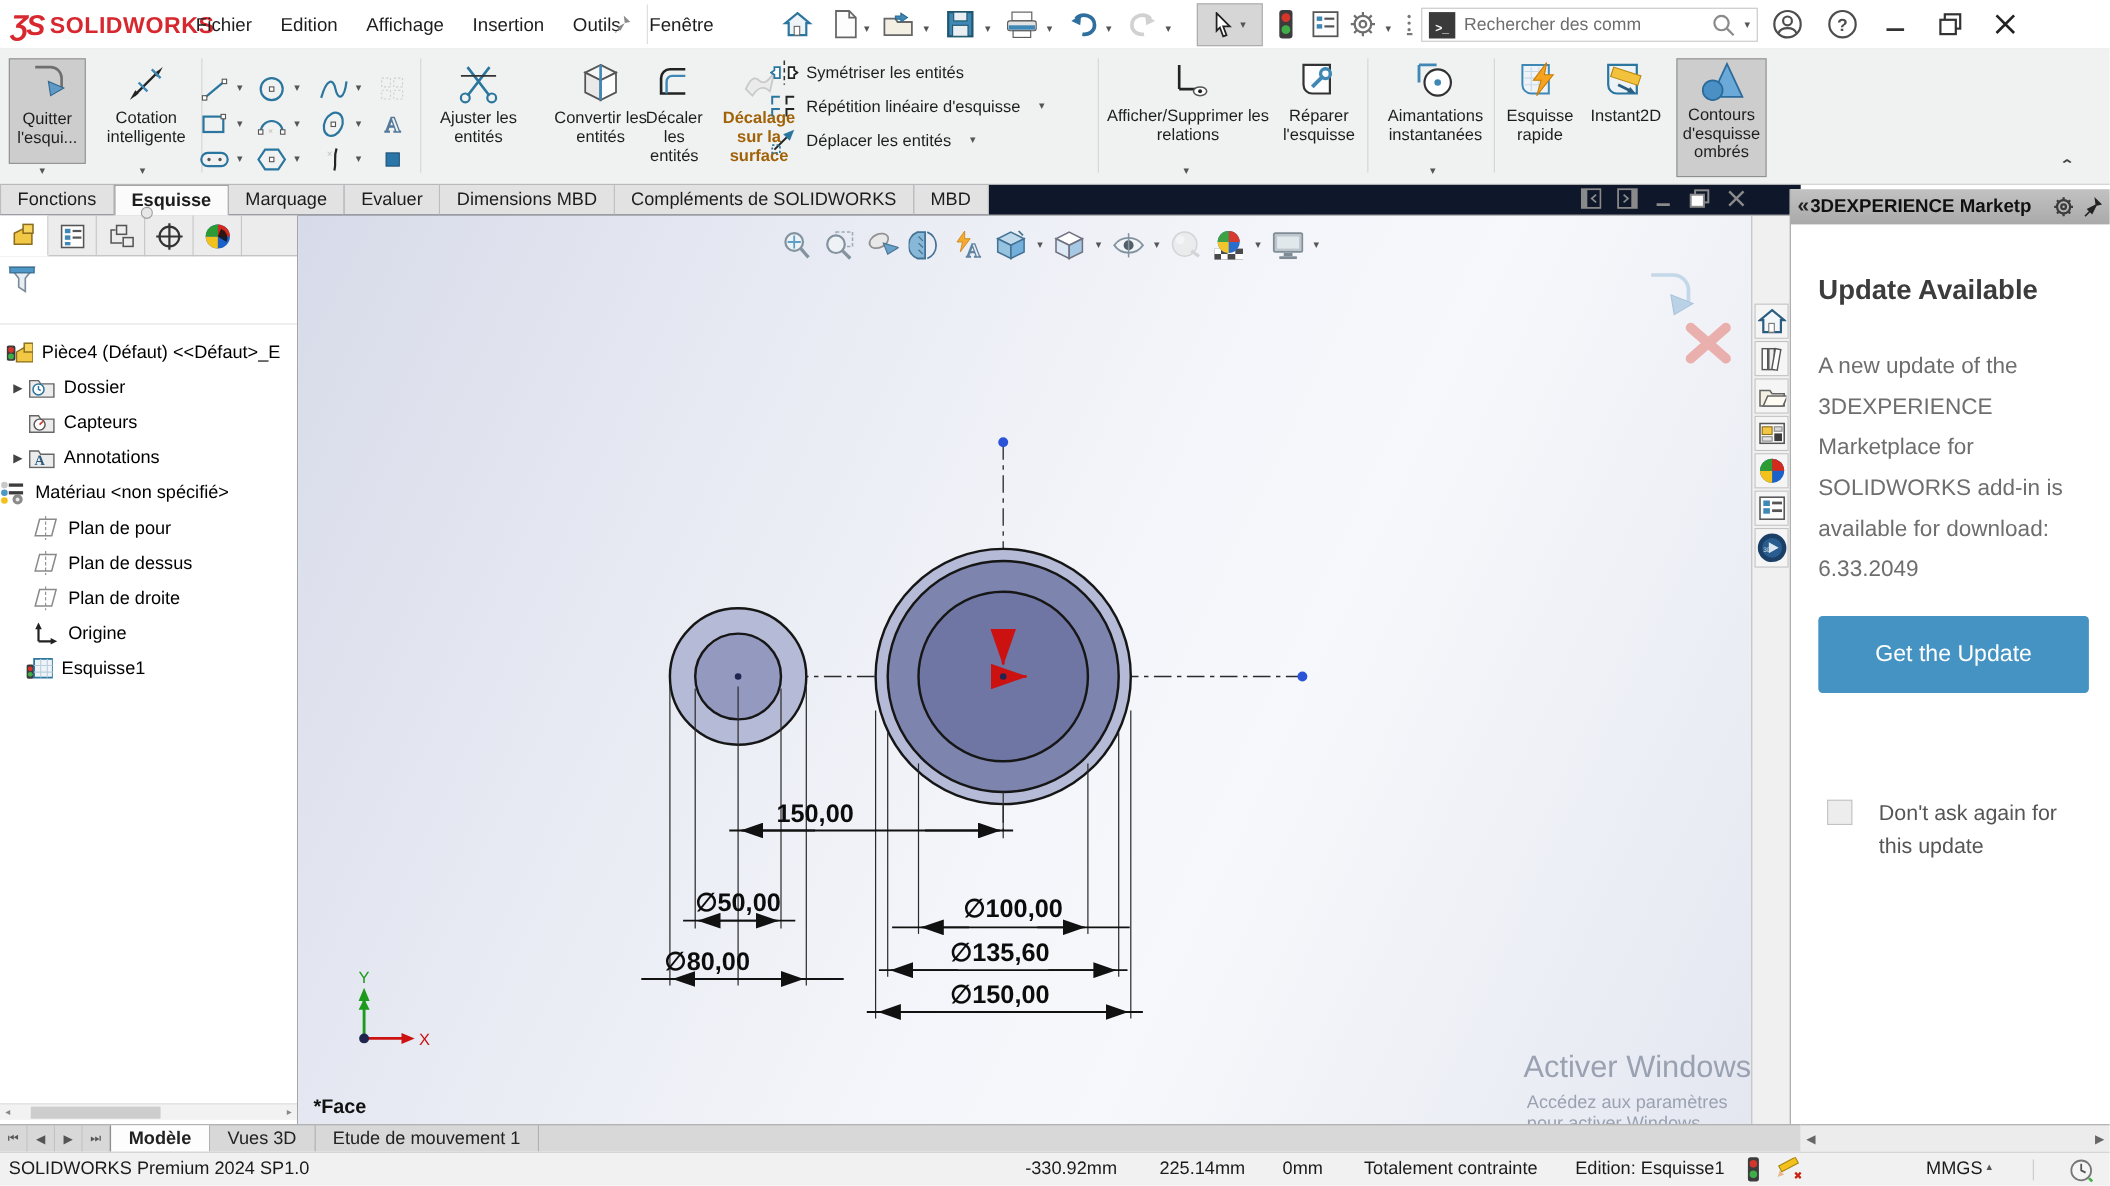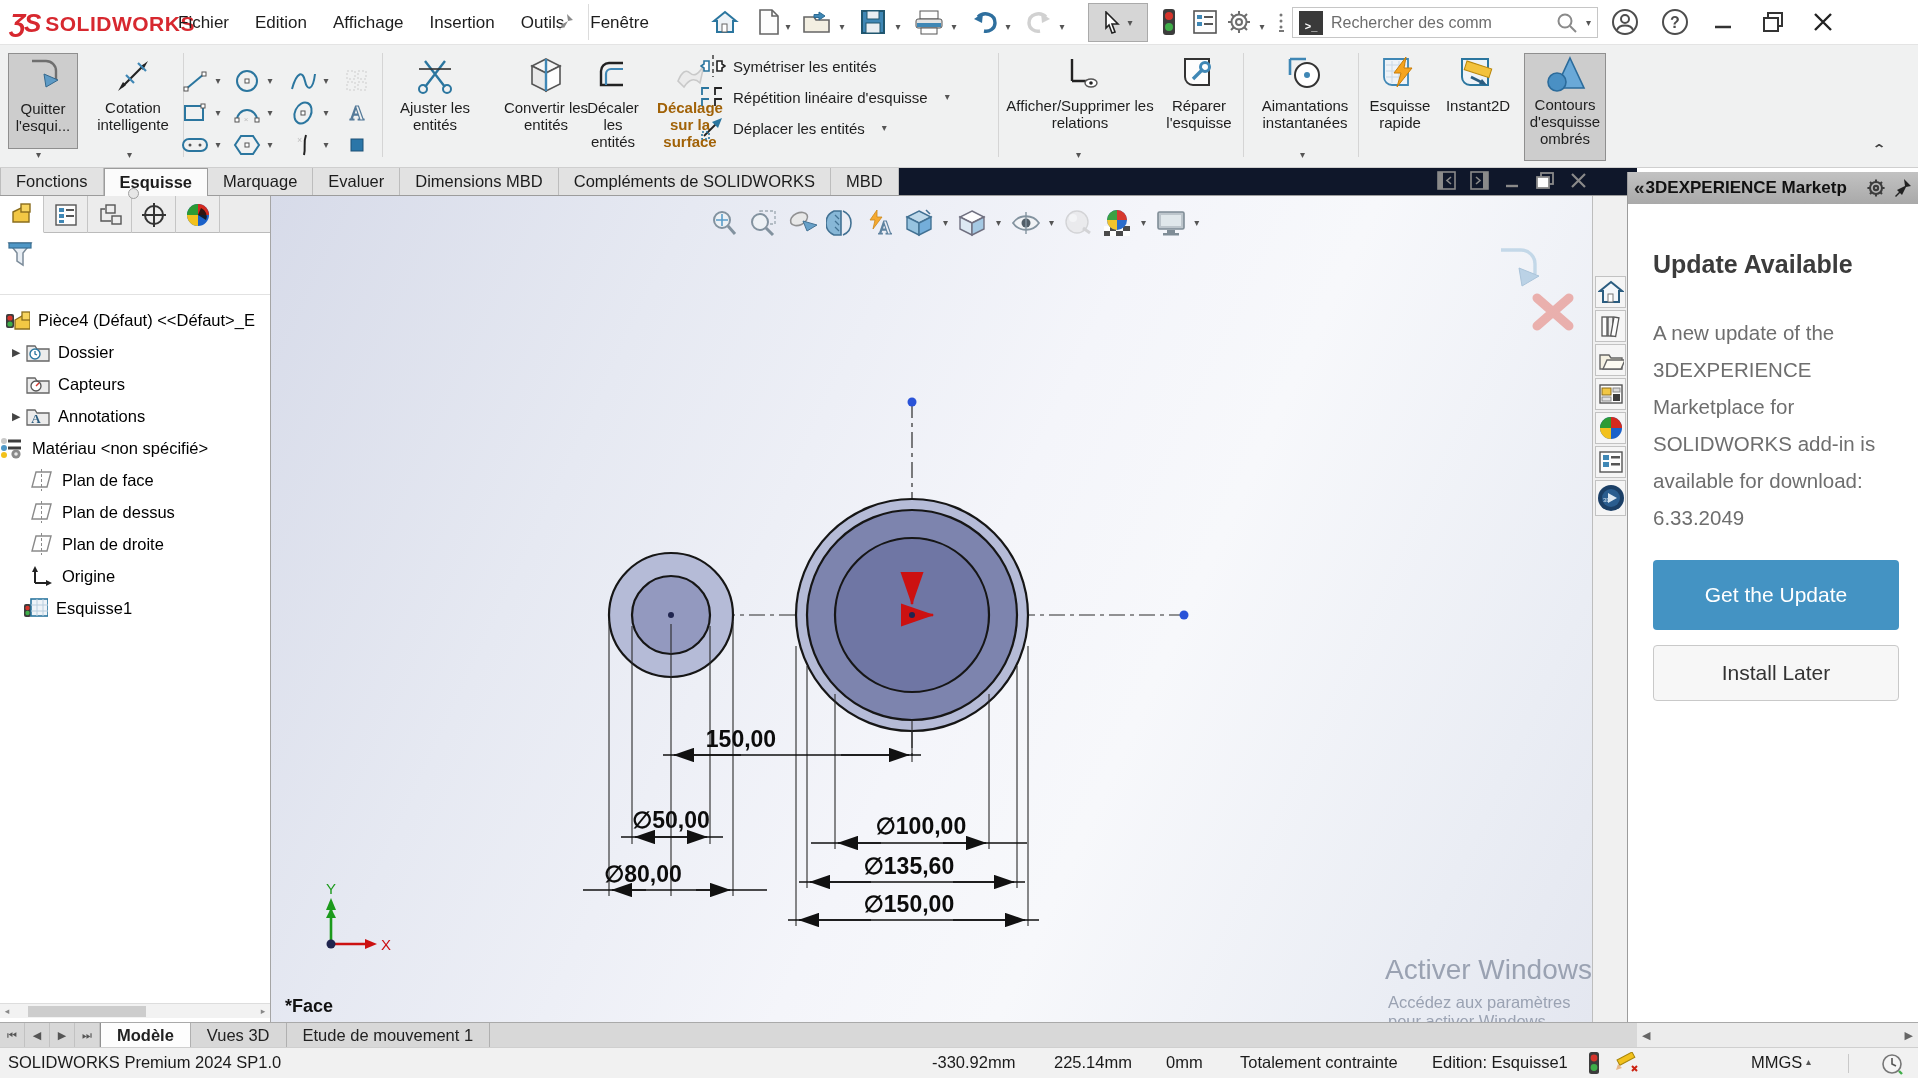--- a/index.html
+++ b/index.html
@@ -696,21 +696,21 @@
         </span>
         <span>Matériau &lt;non spécifié&gt;</span>
       </div>
       <div class="trow" style="padding-left:30px">
         <span class="tic">
           <svg width="24" height="22">
               <polygon points="6,3 21,3 17,18 2,18" fill="none" stroke="#8a8a8a" stroke-width="1.4"></polygon>
               <line x1="11.5" y1="0" x2="11.5" y2="22" stroke="#8a8a8a" stroke-width="1" stroke-dasharray="3 2"></line>
             </svg>
         </span>
-        <span>Plan de face</span>
+        <span>Plan de pour</span>
       </div>
       <div class="trow" style="padding-left:30px">
         <span class="tic">
           <svg width="24" height="22">
               <polygon points="6,3 21,3 17,18 2,18" fill="none" stroke="#8a8a8a" stroke-width="1.4"></polygon>
               <line x1="11.5" y1="0" x2="11.5" y2="22" stroke="#8a8a8a" stroke-width="1" stroke-dasharray="3 2"></line>
             </svg>
         </span>
         <span>Plan de dessus</span>
       </div>
@@ -1033,22 +1033,25 @@
         <svg width="20" height="20">
             <path d="M12,1 l7,7 -5,1 -4,8 -2,-2 -4,4 -1,-1 4,-4 -2,-2 8,-4 z" fill="#222"></path>
           </svg>
       </span>
     </div>
 
     <div class="rp-heading">Update Available</div>
     <div class="rp-body">A new update of the 3DEXPERIENCE Marketplace for SOLIDWORKS add-in is available for download: 6.33.2049</div>
 
     <button class="btn-primary">Get the Update</button>
-    <button class="btn-secondary">Install Later</button>
-
+
+    <div class="rp-check">
+      <span class="cb"></span>
+      <span class="cb-lbl">Don't ask again for this update</span>
+    </div>
   </div>
 
   <div class="btabs">
     <span class="nav-btn">⏮</span>
     <span class="nav-btn">◀</span>
     <span class="nav-btn">▶</span>
     <span class="nav-btn">⏭</span>
     <span class="btab active">Modèle</span>
     <span class="btab">Vues 3D</span>
     <span class="btab">Etude de mouvement 1</span>

